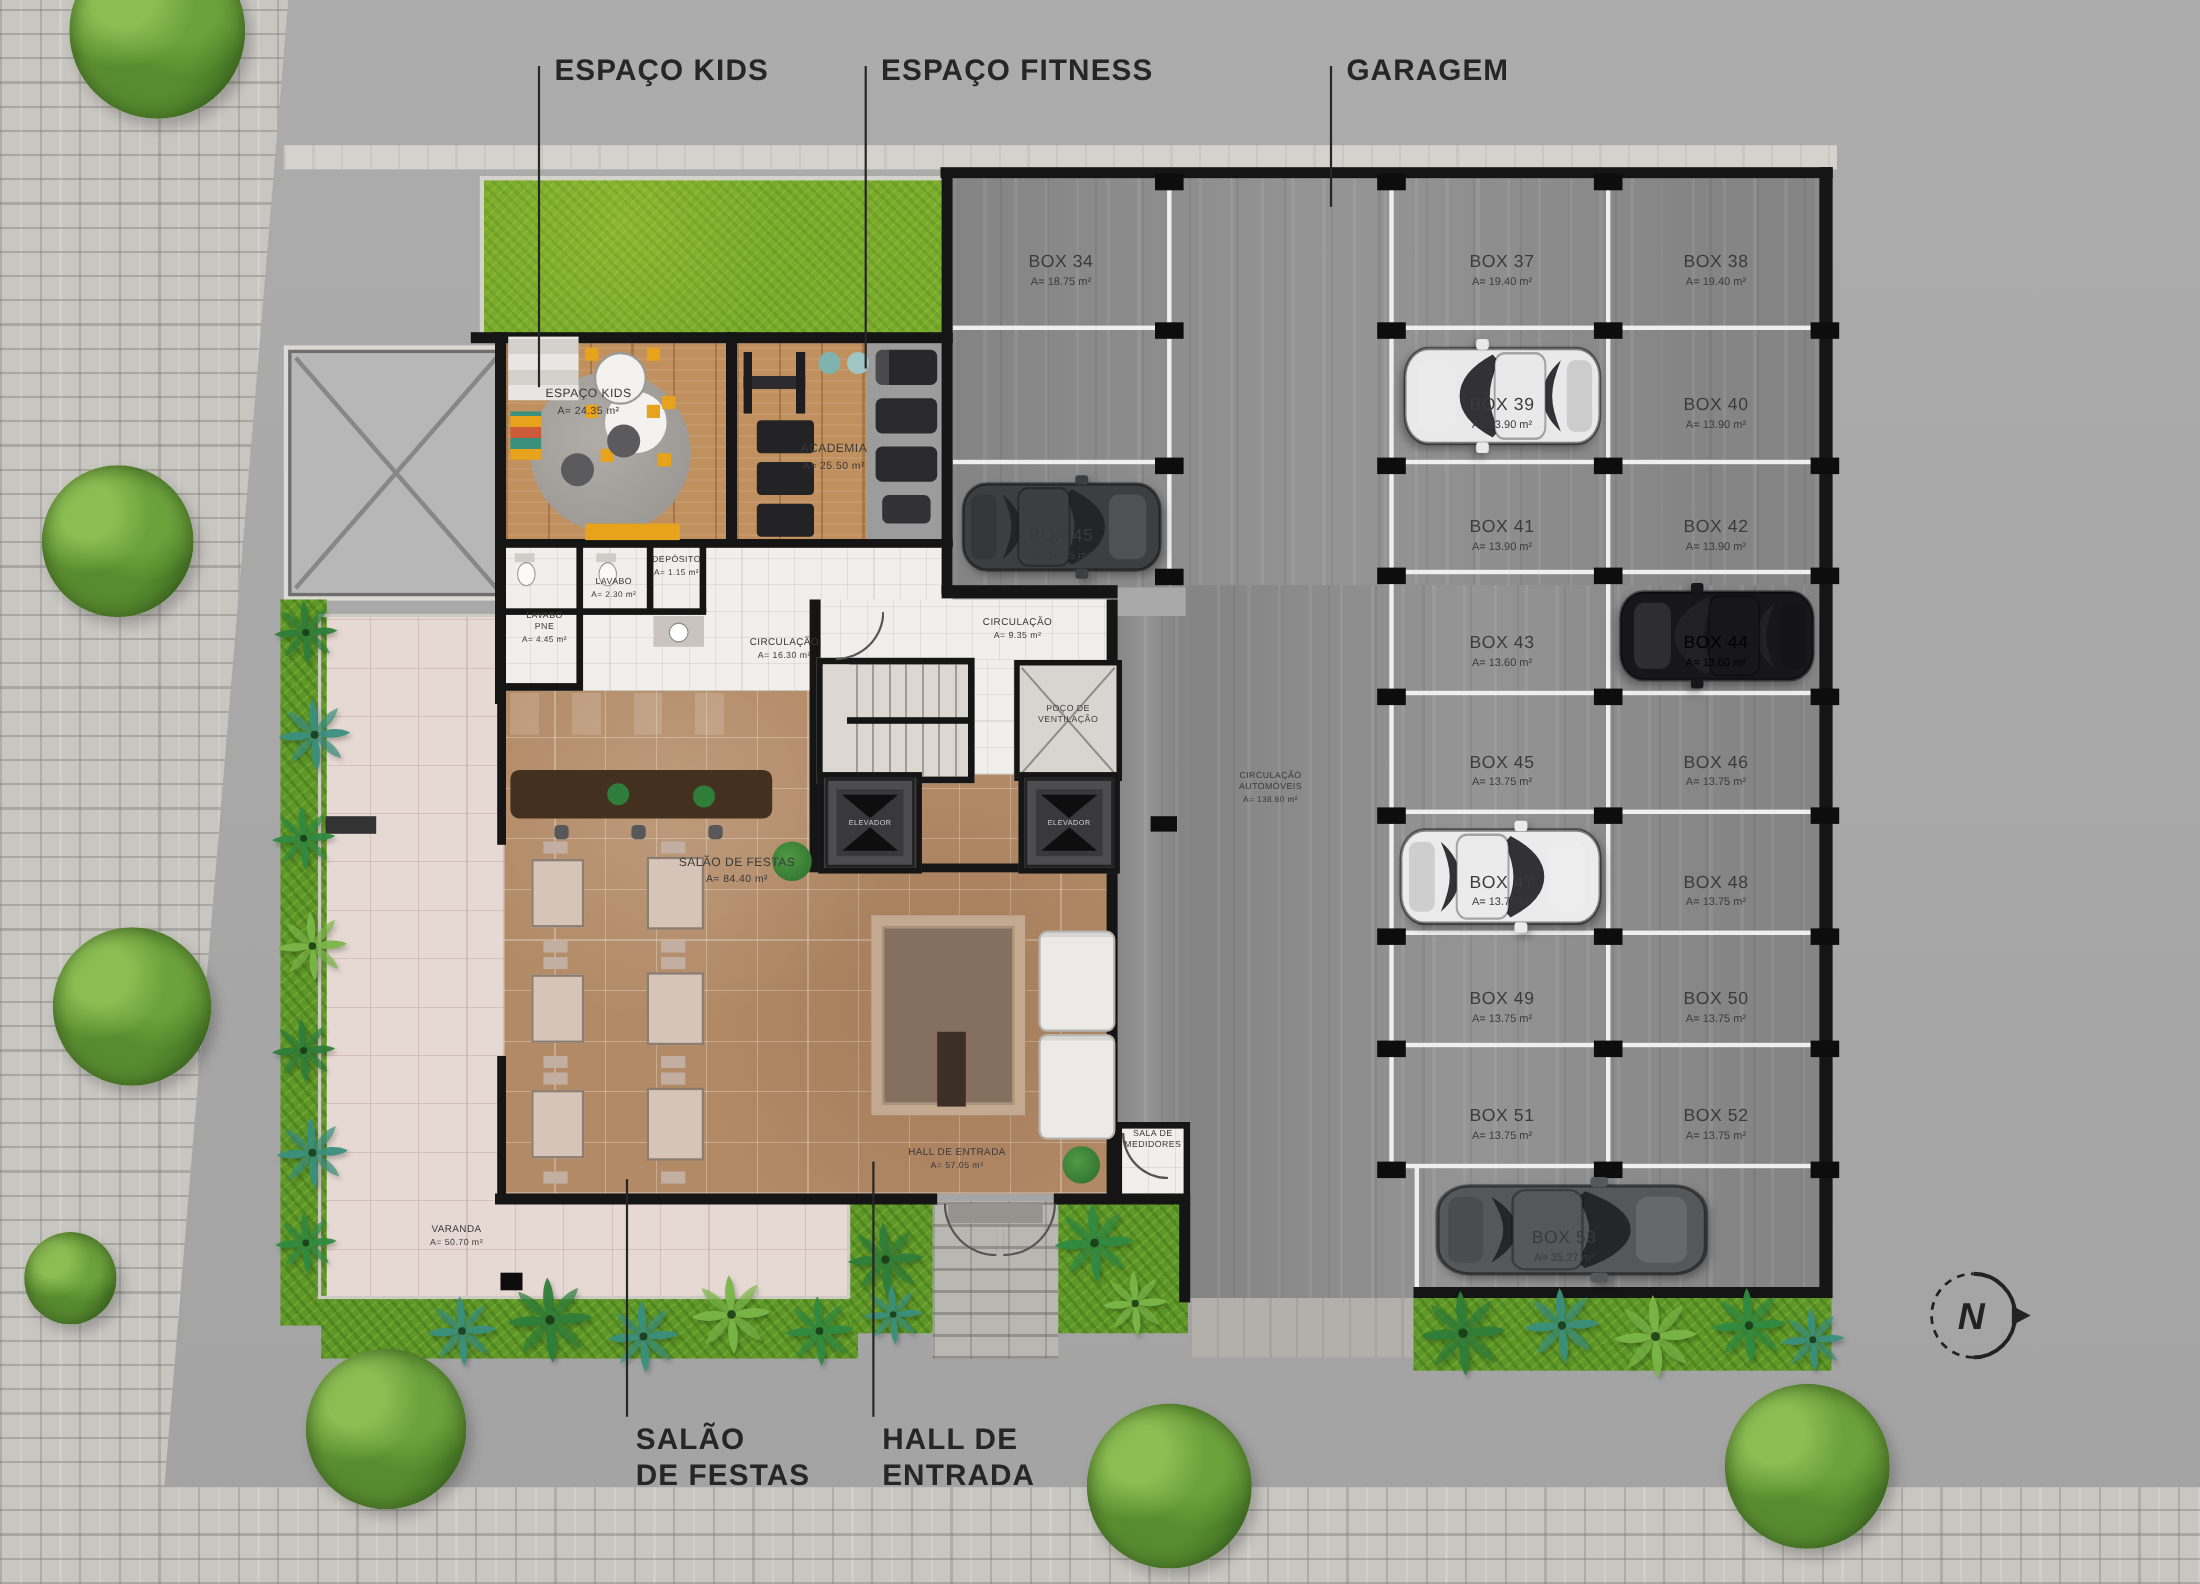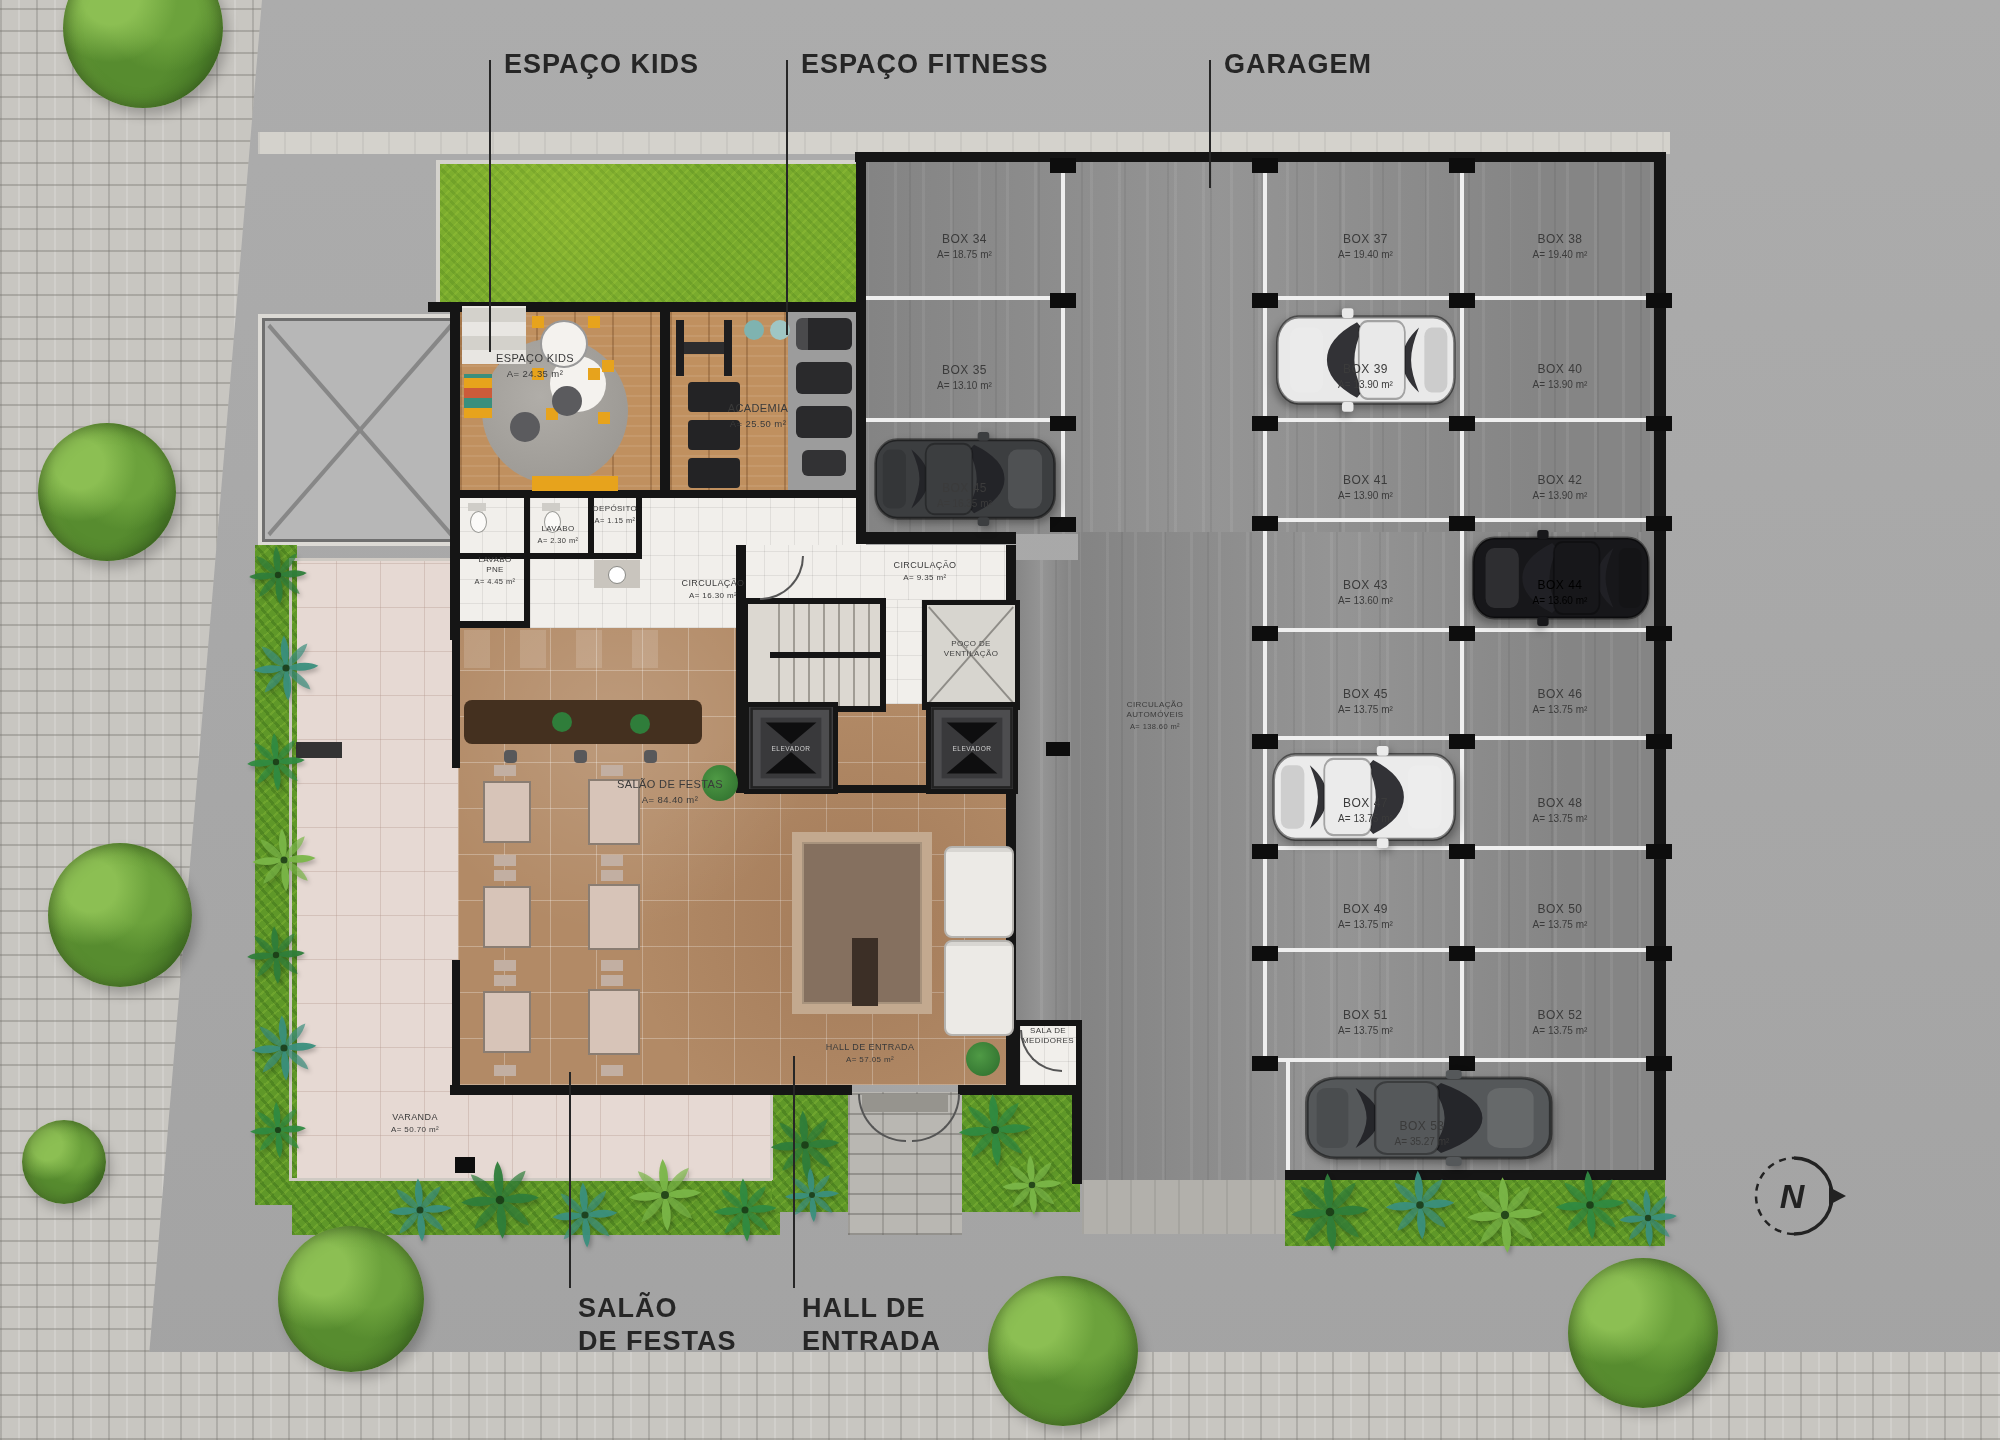--- a/index.html
+++ b/index.html
@@ -66,21 +66,21 @@
 
   
   .callout{position:absolute;z-index:50;color:#262626;font-size:27px;font-weight:700;letter-spacing:1px;line-height:1.22;white-space:nowrap;}
   .leader{position:absolute;width:2px;background:#262626;z-index:49;}
   .rlabel{position:absolute;z-index:26;display:flex;flex-direction:column;align-items:center;text-align:center;
           color:#3a3a3a;font-size:11px;letter-spacing:.4px;line-height:1.25;white-space:nowrap;}
   .rlabel .ar{font-size:9.5px;margin-top:2px;}
   .s9{font-size:9px;} .s9 .ar{font-size:8px;} .s8{font-size:8px;} .s8 .ar{font-size:7.5px;}
   .pbox{position:absolute;display:flex;flex-direction:column;align-items:center;justify-content:center;gap:3px;
         z-index:25;color:#3b3b3b;text-align:center;}
-  .pbox .bname{font-size:12px;letter-spacing:.5px;margin-top:32px;}
+  .pbox .bname{font-size:16px;letter-spacing:.5px;margin-top:32px;}
   .pbox .barea{font-size:10px;}
   .pbox.light{color:#000000;}
 
   
   .tree{position:absolute;border-radius:50%;z-index:40;
     background:
       radial-gradient(circle at 30% 30%, #8cbf53 0 18%, transparent 42%),
       radial-gradient(circle at 64% 36%, #6ca23c 0 22%, transparent 46%),
       radial-gradient(circle at 44% 66%, #578c2f 0 26%, transparent 52%),
       radial-gradient(circle at 72% 72%, #4a7d28 0 20%, transparent 46%),
@@ -312,24 +312,20 @@
       <use href="#carsym"></use>
     </svg>
   <svg class="car" style="left:1302px;top:1068px;width:256px;height:100px" viewBox="0 0 210 100" preserveAspectRatio="none" color="#55585a">
       <use href="#carsym"></use>
     </svg>
 
   <div class="pbox" style="left:866px;top:162px;width:197px;height:136px">
       <span class="bname">BOX 34</span>
       <span class="barea">A= 18.75 m²</span>
     </div>
-  <div class="pbox" style="left:866px;top:302px;width:197px;height:117px">
-      <span class="bname">BOX 35</span>
-      <span class="barea">A= 13.10 m²</span>
-    </div>
   <div class="pbox" style="left:866px;top:425px;width:197px;height:107px">
       <span class="bname">BOX 45</span>
       <span class="barea">A= 16.35 m²</span>
     </div>
   <div class="pbox" style="left:1269px;top:162px;width:193px;height:136px">
       <span class="bname">BOX 37</span>
       <span class="barea">A= 19.40 m²</span>
     </div>
   <div class="pbox" style="left:1466px;top:162px;width:188px;height:136px">
       <span class="bname">BOX 38</span>

